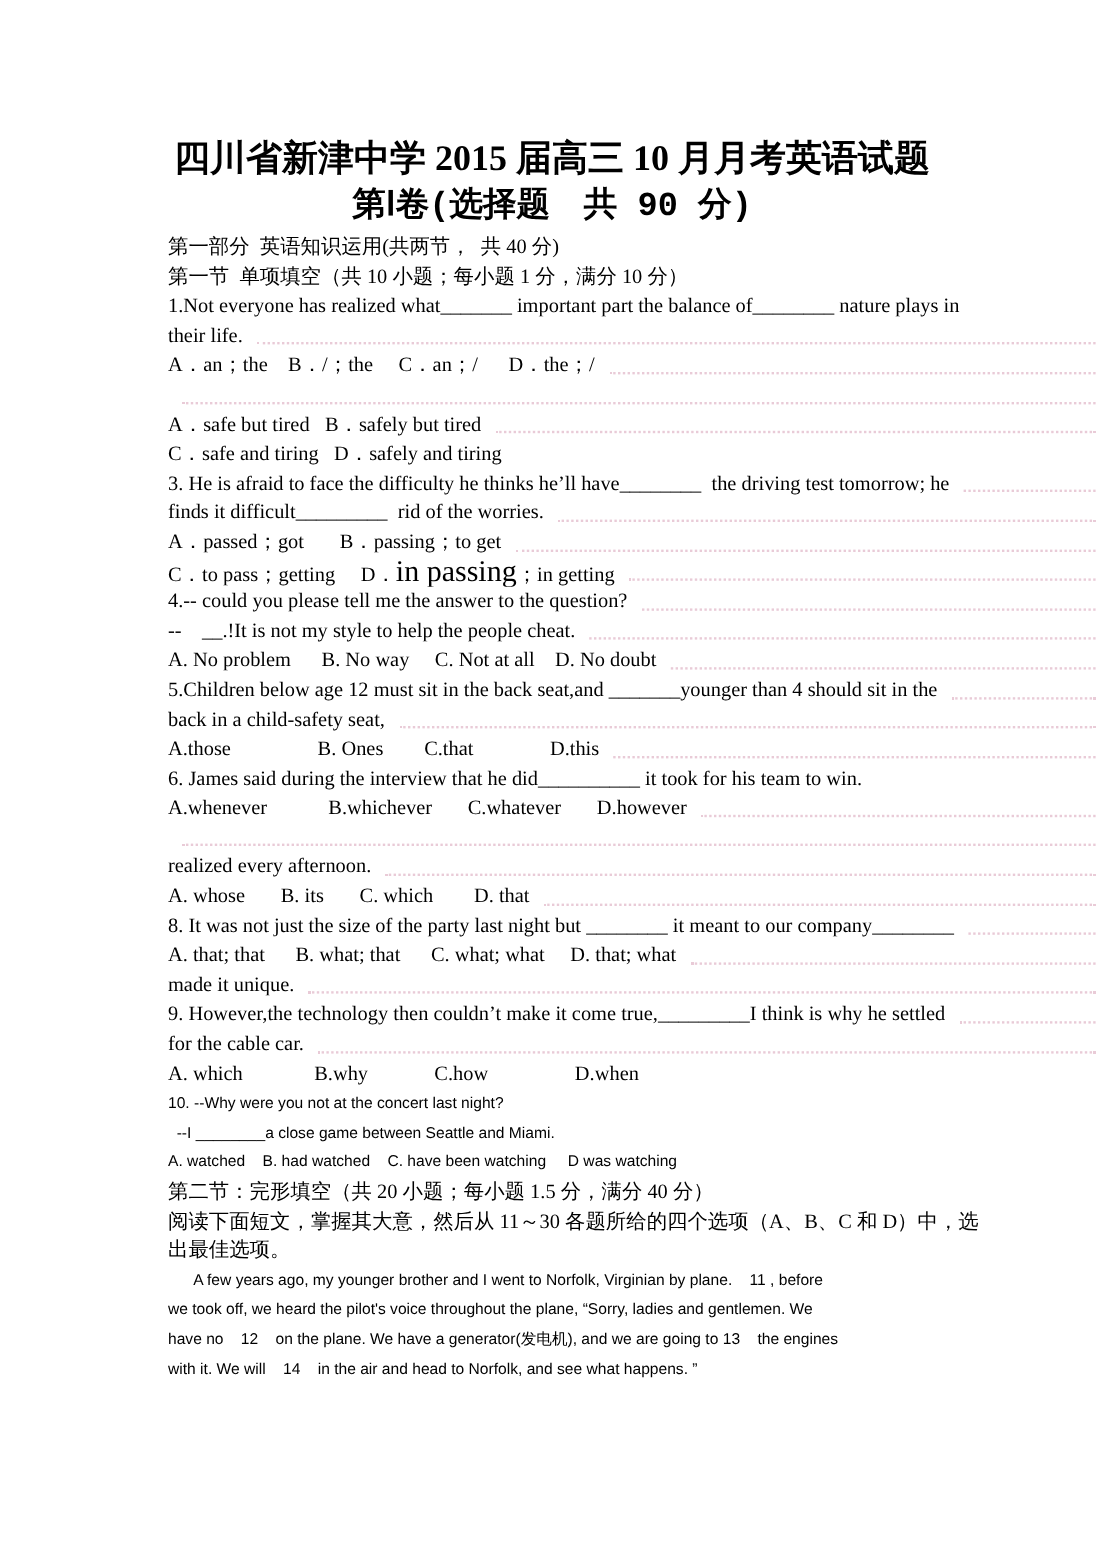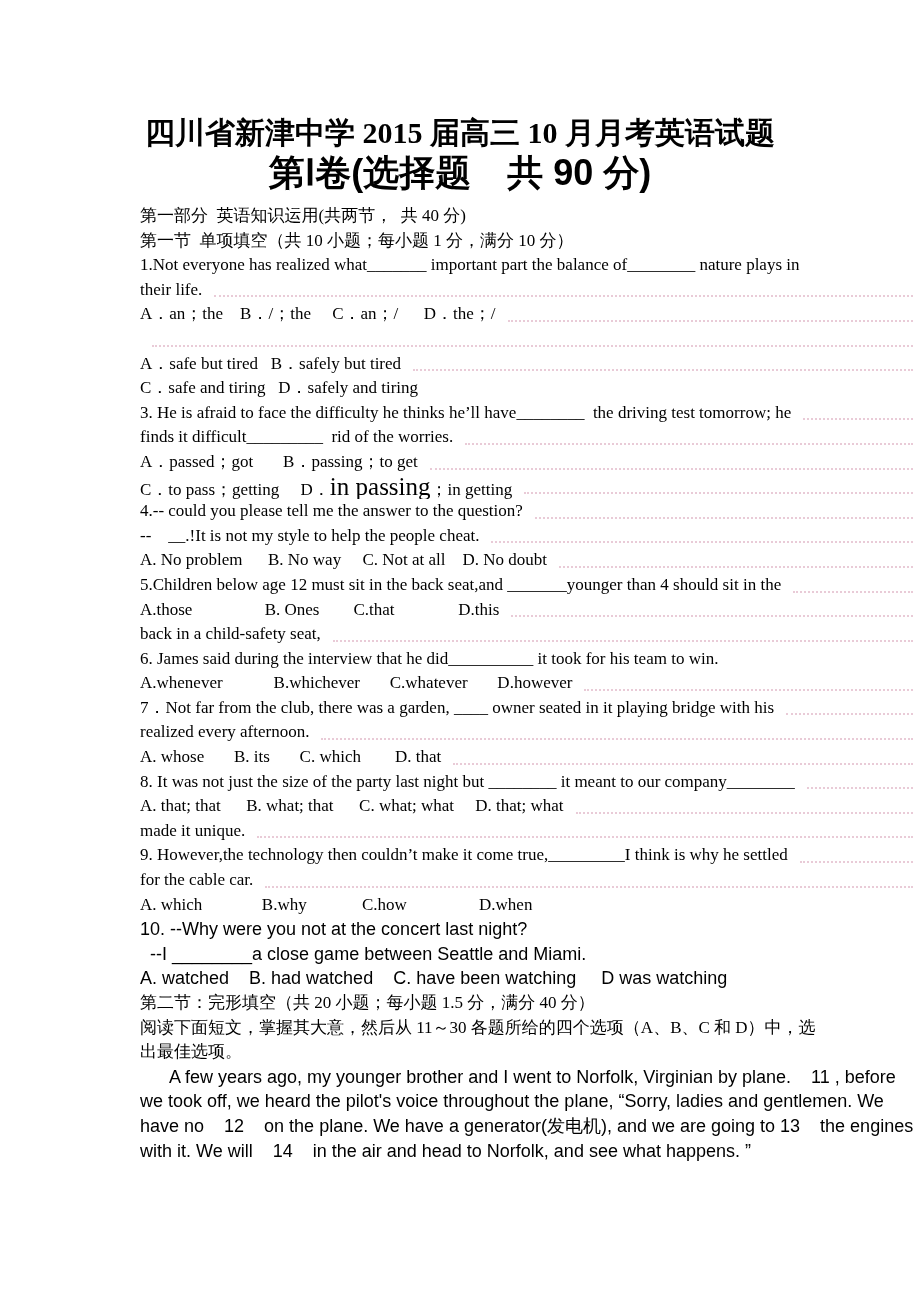--- a/index.html
+++ b/index.html
@@ -23,50 +23,50 @@
     text-align: center;
     font-family: "Liberation Serif", "DejaVu Serif", serif;
     font-weight: bold;
     font-size: 30px;
     line-height: 42px;
     white-space: pre;
   }
   .doc-subtitle {
     width: 920px;
     text-align: center;
-    font-family: Liberation Sans, sans-serif;
+    font-family: Liberation Mono, monospace;
     font-weight: bold;
-    font-size: 36px;
+    font-size: 28px;
     line-height: 38px;
     white-space: pre;
   }
   .body-lines {
     margin-left: 140px;
     width: 775px;
-    margin-top: 12px;
+    margin-top: 2px;
   }
   .line {
     height: 24.6px;
     line-height: 24.6px;
     display: flex;
     align-items: baseline;
     white-space: pre;
     overflow: hidden;
   }
   .line .txt {
     white-space: pre;
     flex: 0 0 auto;
   }
   .f-serif .txt {
     font-family: "Liberation Serif", "DejaVu Serif", serif;
     font-size: 17px;
   }
   .f-sans .txt {
     font-family: "Liberation Sans", "DejaVu Sans", sans-serif;
-    font-size: 18px;
+    font-size: 13px;
   }
   .txt.big {
     font-size: 25px;
   }
   .dots {
     flex: 1 1 auto;
     min-width: 16px;
     align-self: flex-end;
     border-bottom: 2px dotted rgba(215, 160, 182, 0.55);
     margin: 0 2px 5px 12px;
@@ -89,25 +89,25 @@
       <div class="line f-serif"><span class="txt">A．safe but tired   B．safely but tired</span><span class="dots"></span></div>
       <div class="line f-serif"><span class="txt">C．safe and tiring   D．safely and tiring</span></div>
       <div class="line f-serif"><span class="txt">3. He is afraid to face the difficulty he thinks he’ll have________  the driving test tomorrow; he</span><span class="dots"></span></div>
       <div class="line f-serif"><span class="txt">finds it difficult_________  rid of the worries.</span><span class="dots"></span></div>
       <div class="line f-serif"><span class="txt">A．passed；got       B．passing；to get</span><span class="dots"></span></div>
       <div class="line f-serif"><span class="txt">C．to pass；getting     D．</span><span class="txt big">in passing</span><span class="txt">；in getting</span><span class="dots"></span></div>
       <div class="line f-serif"><span class="txt">4.-- could you please tell me the answer to the question?</span><span class="dots"></span></div>
       <div class="line f-serif"><span class="txt">--    __.!It is not my style to help the people cheat.</span><span class="dots"></span></div>
       <div class="line f-serif"><span class="txt">A. No problem      B. No way     C. Not at all    D. No doubt</span><span class="dots"></span></div>
       <div class="line f-serif"><span class="txt">5.Children below age 12 must sit in the back seat,and _______younger than 4 should sit in the</span><span class="dots"></span></div>
+      <div class="line f-serif"><span class="txt">back in a child-safety seat,</span><span class="dots"></span></div>
       <div class="line f-serif"><span class="txt">A.those                 B. Ones        C.that               D.this</span><span class="dots"></span></div>
-      <div class="line f-serif"><span class="txt">back in a child-safety seat,</span><span class="dots"></span></div>
       <div class="line f-serif"><span class="txt">6. James said during the interview that he did__________ it took for his team to win.</span></div>
       <div class="line f-serif"><span class="txt">A.whenever            B.whichever       C.whatever       D.however</span><span class="dots"></span></div>
-      <div class="line f-serif"><span class="txt">7．Not far from the club, there was a garden, ____ owner seated in it playing bridge with his</span><span class="dots"></span></div>
+      <div class="line f-serif"><span class="dots"></span></div>
       <div class="line f-serif"><span class="txt">realized every afternoon.</span><span class="dots"></span></div>
       <div class="line f-serif"><span class="txt">A. whose       B. its       C. which        D. that</span><span class="dots"></span></div>
       <div class="line f-serif"><span class="txt">8. It was not just the size of the party last night but ________ it meant to our company________</span><span class="dots"></span></div>
       <div class="line f-serif"><span class="txt">A. that; that      B. what; that      C. what; what     D. that; what</span><span class="dots"></span></div>
       <div class="line f-serif"><span class="txt">made it unique.</span><span class="dots"></span></div>
       <div class="line f-serif"><span class="txt">9. However,the technology then couldn’t make it come true,_________I think is why he settled</span><span class="dots"></span></div>
       <div class="line f-serif"><span class="txt">for the cable car.</span><span class="dots"></span></div>
       <div class="line f-serif"><span class="txt">A. which              B.why             C.how                 D.when</span></div>
       <div class="line f-sans"><span class="txt">10. --Why were you not at the concert last night?</span></div>
       <div class="line f-sans"><span class="txt">  --I ________a close game between Seattle and Miami.</span></div>

